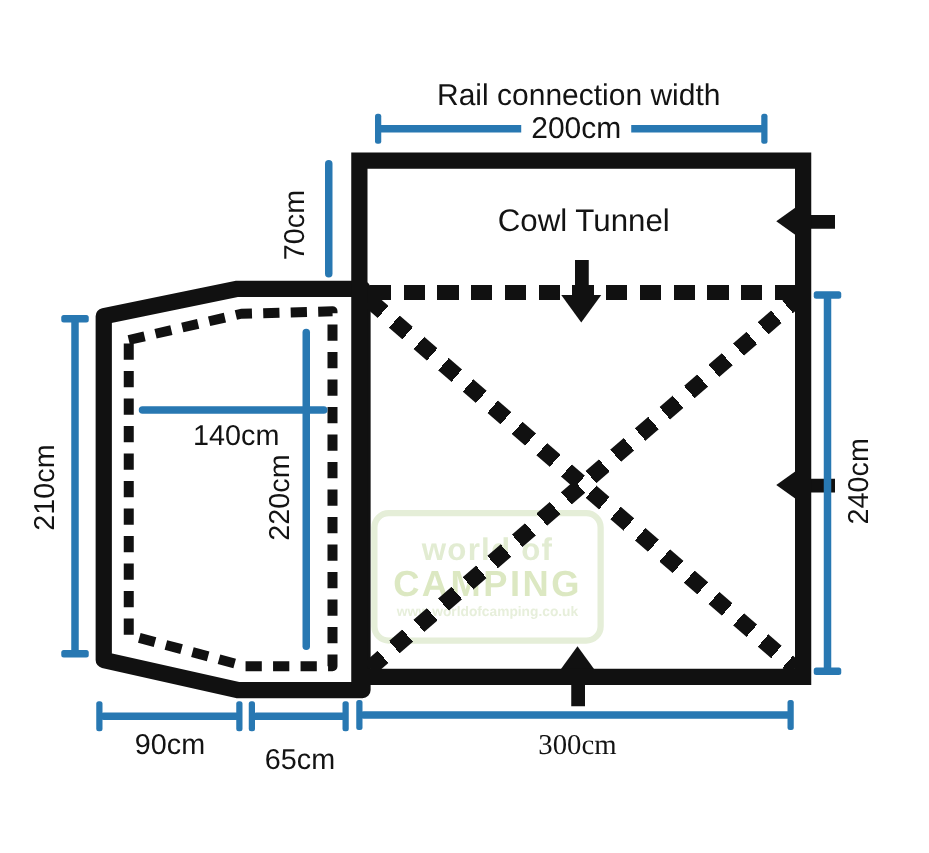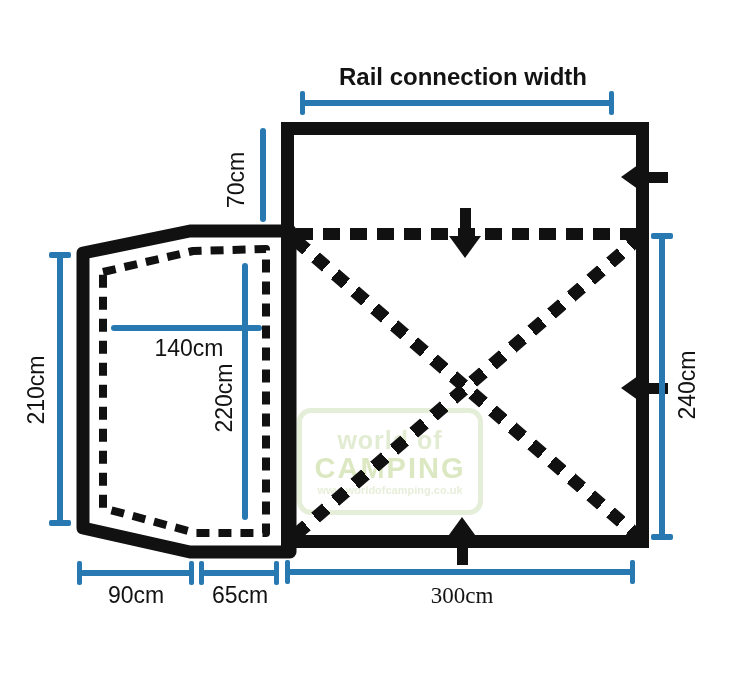--- a/index.html
+++ b/index.html
@@ -5,21 +5,21 @@
   html,body{margin:0;padding:0;background:#ffffff;}
   #canvas{
     position:relative;width:743px;height:682px;background:#ffffff;overflow:hidden;
     font-family:"Liberation Sans","DejaVu Sans",sans-serif;color:#111;
   }
   .abs{position:absolute;}
   
   .lbl{position:absolute;white-space:nowrap;color:#131313;}
   .lbl.center{transform:translateX(-50%);}
   .lbl.vert{transform:translate(-50%,-50%) rotate(-90deg);}
-  .big{font-size:24px;font-weight:bold;}
+  .big{font-size:24px;}
   .med{font-size:23px;}
   
   .dim{position:absolute;background:#2878b2;}
   .dim.h{height:6px;border-radius:3px;}
   .dim.v{width:6px;border-radius:3px;}
   .cap{position:absolute;background:#2878b2;border-radius:2px;}
   .cap.v{width:5px;height:24px;}
   .cap.h{width:22px;height:6px;}
   .onlinelabel{
     position:absolute;transform:translateX(-50%);background:#ffffff;
@@ -96,21 +96,23 @@
   </div>
   <div class="z4">
     <div class="head up" style="left:446px;top:517px;position:absolute;"></div>
     <div class="shaft" style="left:457px;top:538px;width:11px;height:27px;"></div>
   </div>
 
   <div class="lbl big center z5" style="left:463px;top:63px;">Rail connection width</div>
   <div class="dim h z5" style="left:302px;top:100px;width:310px;"></div>
   <div class="cap v z5" style="left:300px;top:91px;"></div>
   <div class="cap v z5" style="left:609px;top:91px;"></div>
+  <div class="onlinelabel z5" style="left:461px;top:89px;">200cm</div>
 
+  <div class="lbl big center z5" style="left:467px;top:163px;font-size:25px;">Cowl Tunnel</div>
 
   <div class="dim v z5" style="left:260px;top:128px;height:94px;"></div>
   <div class="lbl med vert z5" style="left:236px;top:180px;">70cm</div>
 
   <div class="dim v z5" style="left:57px;top:255px;height:268px;"></div>
   <div class="cap h z5" style="left:49px;top:252px;"></div>
   <div class="cap h z5" style="left:49px;top:520px;"></div>
   <div class="lbl med vert z5" style="left:36px;top:390px;">210cm</div>
 
   <div class="dim h z5" style="left:111px;top:325px;width:151px;"></div>
@@ -125,20 +127,20 @@
   <div class="lbl med vert z5" style="left:687px;top:385px;">240cm</div>
 
   <div class="dim h z5" style="left:80px;top:570px;width:112px;"></div>
   <div class="cap v z5" style="left:77px;top:561px;"></div>
   <div class="cap v z5" style="left:189px;top:561px;"></div>
   <div class="lbl med center z5" style="left:136px;top:582px;">90cm</div>
 
   <div class="dim h z5" style="left:202px;top:570px;width:75px;"></div>
   <div class="cap v z5" style="left:199px;top:561px;"></div>
   <div class="cap v z5" style="left:274px;top:561px;"></div>
-  <div class="lbl med center z5" style="left:240px;top:582px;">65cm</div>
+  <div class="lbl med center z5" style="left:240px;top:594px;">65cm</div>
 
   <div class="dim h z5" style="left:288px;top:569px;width:345px;"></div>
   <div class="cap v z5" style="left:285px;top:560px;"></div>
   <div class="cap v z5" style="left:630px;top:560px;"></div>
   <div class="lbl med center z5" style="left:462px;top:583px;font-family:Liberation Serif, serif;">300cm</div>
 
 </div>
 
 </body></html>

